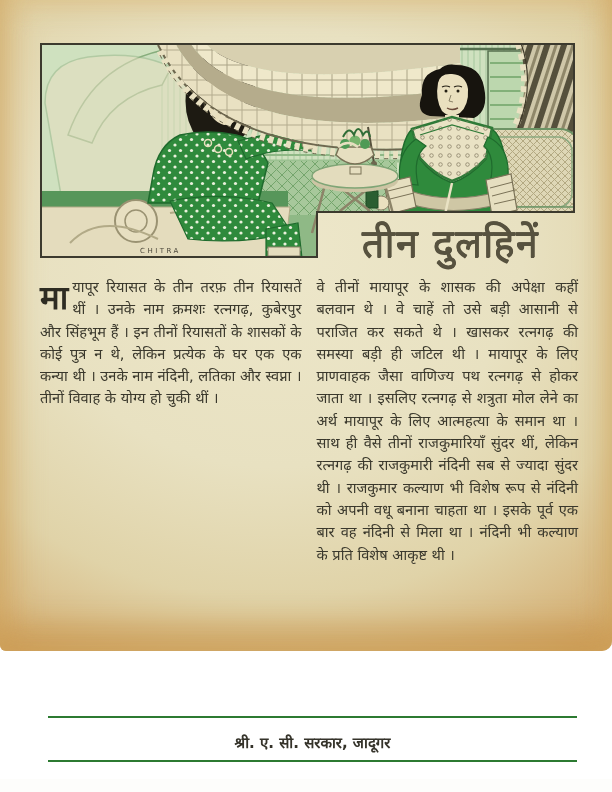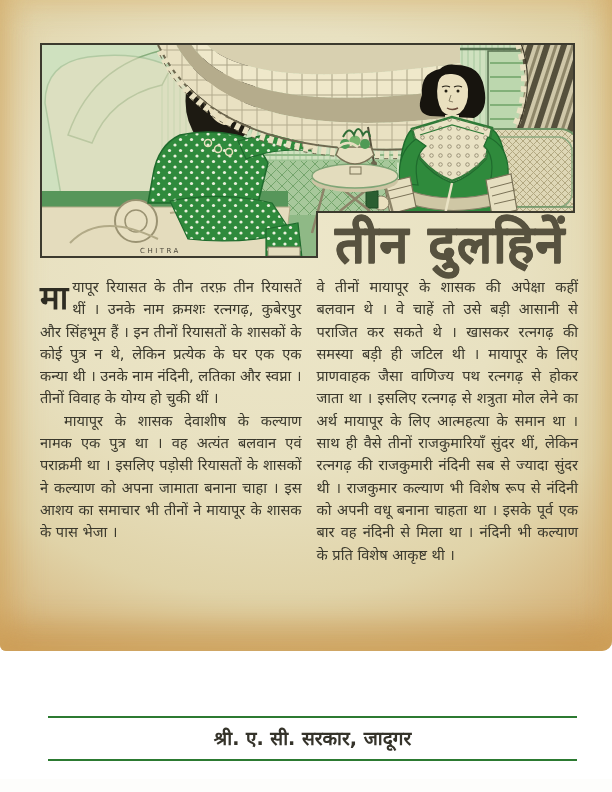--- a/index.html
+++ b/index.html
@@ -18,43 +18,43 @@
     border-radius:0 0 10px 6px;
   }
 
   .illustration {
     position:absolute; left:40px; top:43px; width:535px; height:215px;
   }
 
   .story-title {
     position:absolute; left:322px; top:210px; width:256px; height:62px;
     display:flex; align-items:center; justify-content:center;
-    font-size:52px; font-weight:700; color:#57523f;
+    font-size:40px; font-weight:400; color:#57523f;
     text-shadow:0.6px 0 0 #57523f, 0 0.6px 0 #57523f;
     letter-spacing:1px; white-space:nowrap;
   }
 
   .columns {
     position:absolute; left:40px; top:276px; width:538px;
     display:flex; gap:15px;
   }
   .col { width:262px; color:#3a382c; font-size:14.6px; line-height:22.3px;
          text-align:justify; }
   .col p { margin:0; }
   .col p.indent { text-indent:24px; }
   .dropcap {
     float:left; font-size:33px; line-height:40px; font-weight:700;
     padding:2px 4px 0 0; color:#2e2c22;
   }
 
   .credit-box {
     position:absolute; left:48px; top:716px; width:529px;
     border-top:2.5px solid #2c7a31; border-bottom:2.5px solid #2c7a31;
-    padding:7px 0 8px 0; text-align:center;
-    font-size:19px; font-weight:700; color:#35332a;
+    padding:14px 0 8px 0; text-align:center;
+    font-size:15px; font-weight:700; color:#35332a;
   }
 
   .bottom-strip { position:absolute; left:0; top:779px; width:612px; height:13px; background:#fdfdfb; }
 </style>
 </head>
 <body>
 
 <div class="page">
 
   <div class="illustration">
@@ -219,21 +219,20 @@
 
       <path d="M1,1 H534 V169 H277 V214 H1 Z" fill="none" stroke="#3c3a2e" stroke-width="2"></path>
     </svg>
   </div>
 
   <div class="story-title">तीन दुलहिनें</div>
 
   <div class="columns">
     <div class="col">
       <p><span class="dropcap">मा</span><span>यापूर रियासत के तीन तरफ़ तीन रियासतें थीं । उनके नाम क्रमशः रत्नगढ़, कुबेरपुर और सिंहभूम हैं । इन तीनों रियासतों के शासकों के कोई पुत्र न थे, लेकिन प्रत्येक के घर एक एक कन्या थी । उनके नाम नंदिनी, लतिका और स्वप्ना । तीनों विवाह के योग्य हो चुकी थीं ।</span></p>
-      <p class="indent">मायापूर के शासक देवाशीष के कल्याण नामक एक पुत्र था ।  वह अत्यंत बलवान एवं पराक्रमी था ।  इसलिए पड़ोसी रियासतों के शासकों ने कल्याण को अपना जामाता बनाना चाहा ।  इस आशय का समाचार भी तीनों ने मायापूर के शासक के पास भेजा ।</p>
     </div>
     <div class="col">
       <p>वे तीनों मायापूर के शासक की अपेक्षा कहीं बलवान थे ।  वे चाहें तो उसे बड़ी आसानी से पराजित कर सकते थे ।  खासकर रत्नगढ़ की समस्या बड़ी ही जटिल थी ।  मायापूर के लिए प्राणवाहक जैसा वाणिज्य पथ रत्नगढ़ से होकर जाता था ।  इसलिए रत्नगढ़ से शत्रुता मोल लेने का अर्थ मायापूर के लिए आत्महत्या के समान था ।  साथ ही वैसे तीनों राजकुमारियाँ सुंदर थीं, लेकिन रत्नगढ़ की राजकुमारी नंदिनी सब से ज्यादा सुंदर थी ।  राजकुमार कल्याण भी विशेष रूप से नंदिनी को अपनी वधू बनाना चाहता था ।  इसके पूर्व एक बार वह नंदिनी से मिला था ।  नंदिनी भी कल्याण के प्रति विशेष आकृष्ट थी ।</p>
     </div>
   </div>
 
   <div class="credit-box">
     <span>श्री. ए. सी. सरकार, जादूगर</span>
   </div>
 </div>

